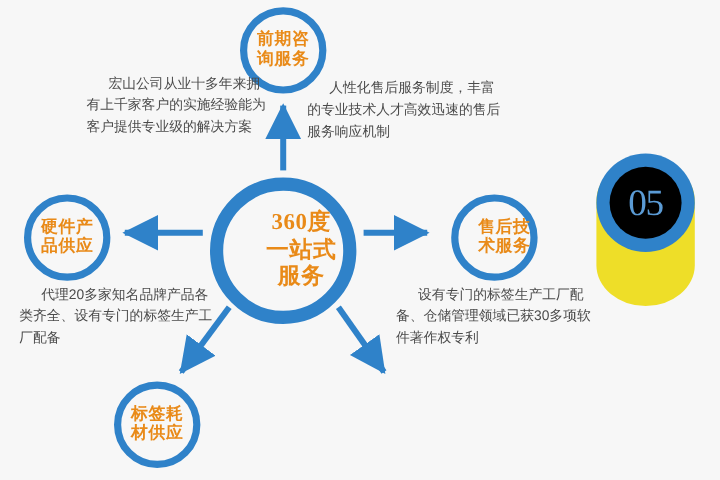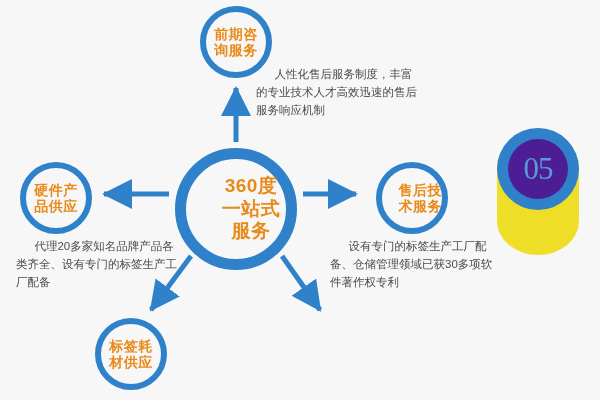--- a/index.html
+++ b/index.html
@@ -37,20 +37,21 @@
     justify-content: center;
     text-align: center;
     color: #e98a18;
     font-weight: bold;
     letter-spacing: 0.5px;
   }
   .node .node-label {
     display: block;
     line-height: 1.15;
     white-space: pre-line;
+    font-family: Liberation Serif, serif;
   }
 
   .node-center {
     left: 175px;
     top: 148px;
     width: 122px;
     height: 122px;
     border: 11px solid #2f82c9;
     font-size: 19px;
   }
@@ -104,21 +105,21 @@
     border-radius: 50%;
     background: #2f82c9;
     display: flex;
     align-items: center;
     justify-content: center;
   }
   .badge-inner {
     width: 60px;
     height: 60px;
     border-radius: 50%;
-    background: #4c1d95;
+    background: #000000;
     display: flex;
     align-items: center;
     justify-content: center;
   }
   .badge-num {
     font-family: "Liberation Serif", "DejaVu Serif", serif;
     font-size: 31px;
     color: #5b9bd5;
     letter-spacing: -1px;
   }
@@ -165,20 +166,21 @@
     <span class="node-label">售后技
 术服务</span>
   </div>
 
   <div class="node node-sm node-bl">
     <span class="node-label">标签耗
 材供应</span>
   </div>
 
 
+  <div class="desc desc-topleft">宏山公司从业十多年来拥有上千家客户的实施经验能为客户提供专业级的解决方案</div>
 
   <div class="desc desc-topright">人性化售后服务制度，丰富的专业技术人才高效迅速的售后服务响应机制</div>
 
   <div class="desc desc-left">代理20多家知名品牌产品各类齐全、设有专门的标签生产工厂配备</div>
 
   <div class="desc desc-right">设有专门的标签生产工厂配备、仓储管理领域已获30多项软件著作权专利</div>
 
 
   <div class="badge"></div>
   <div class="badge-ring">

